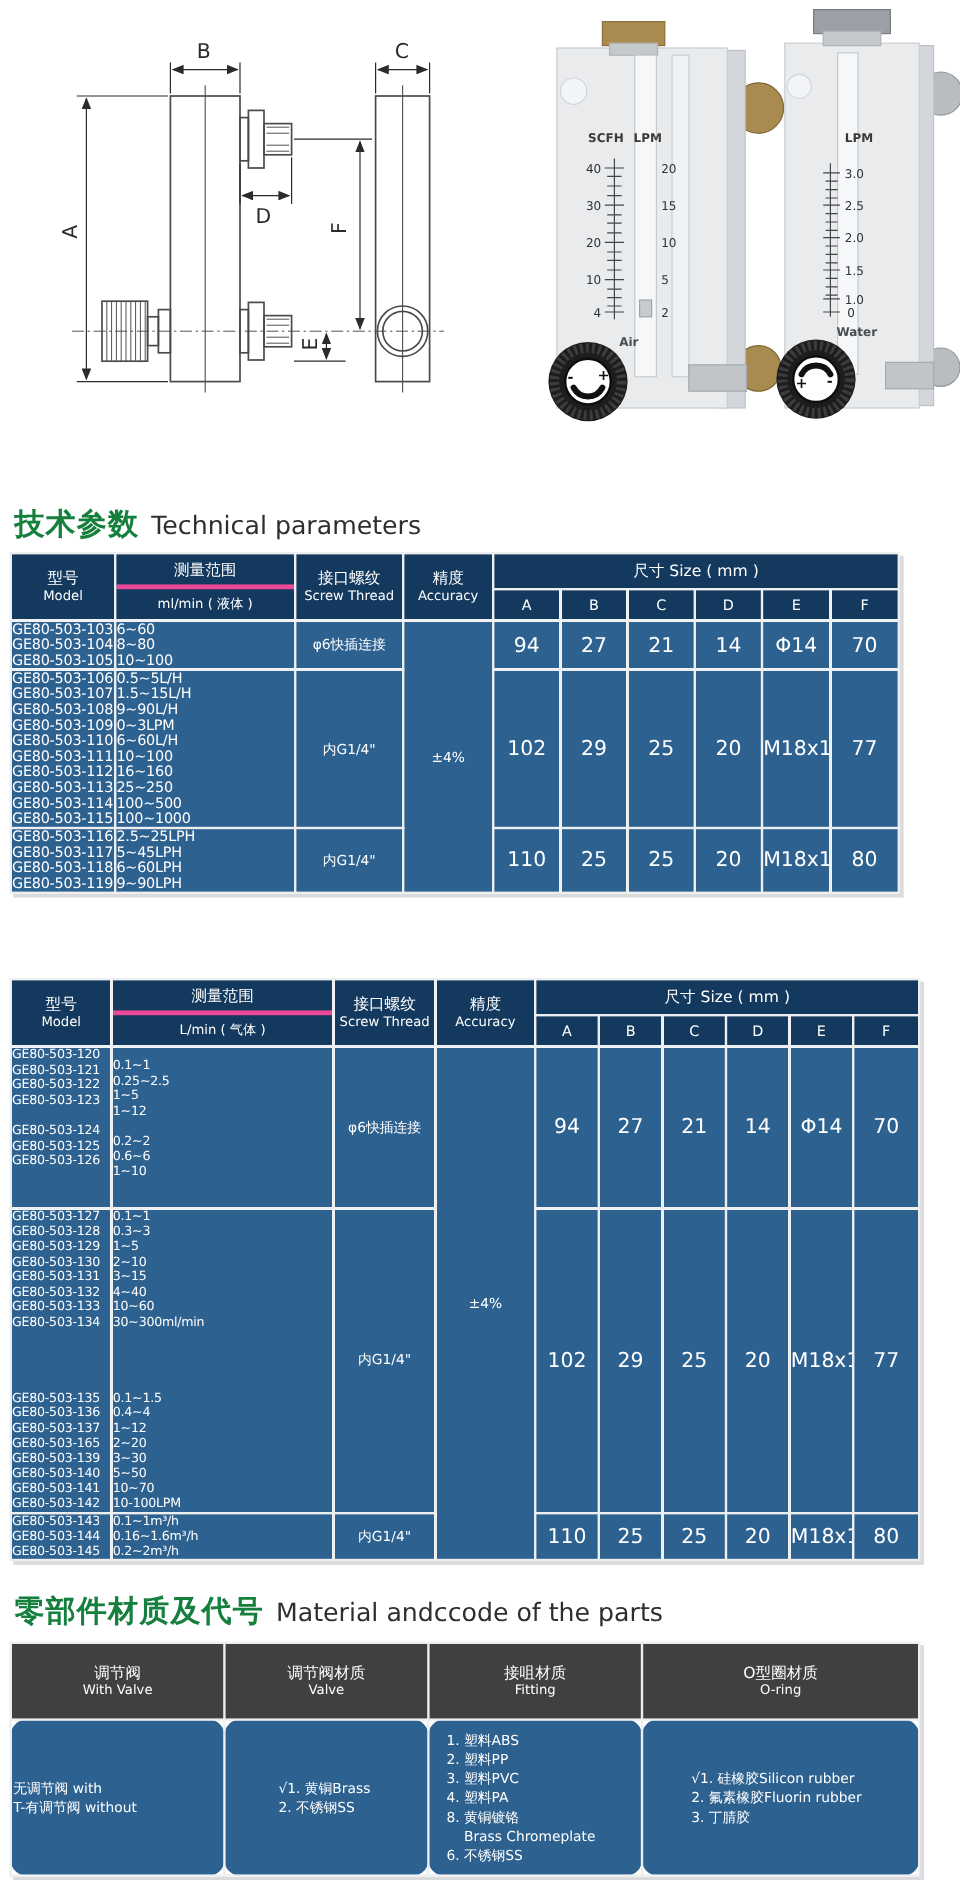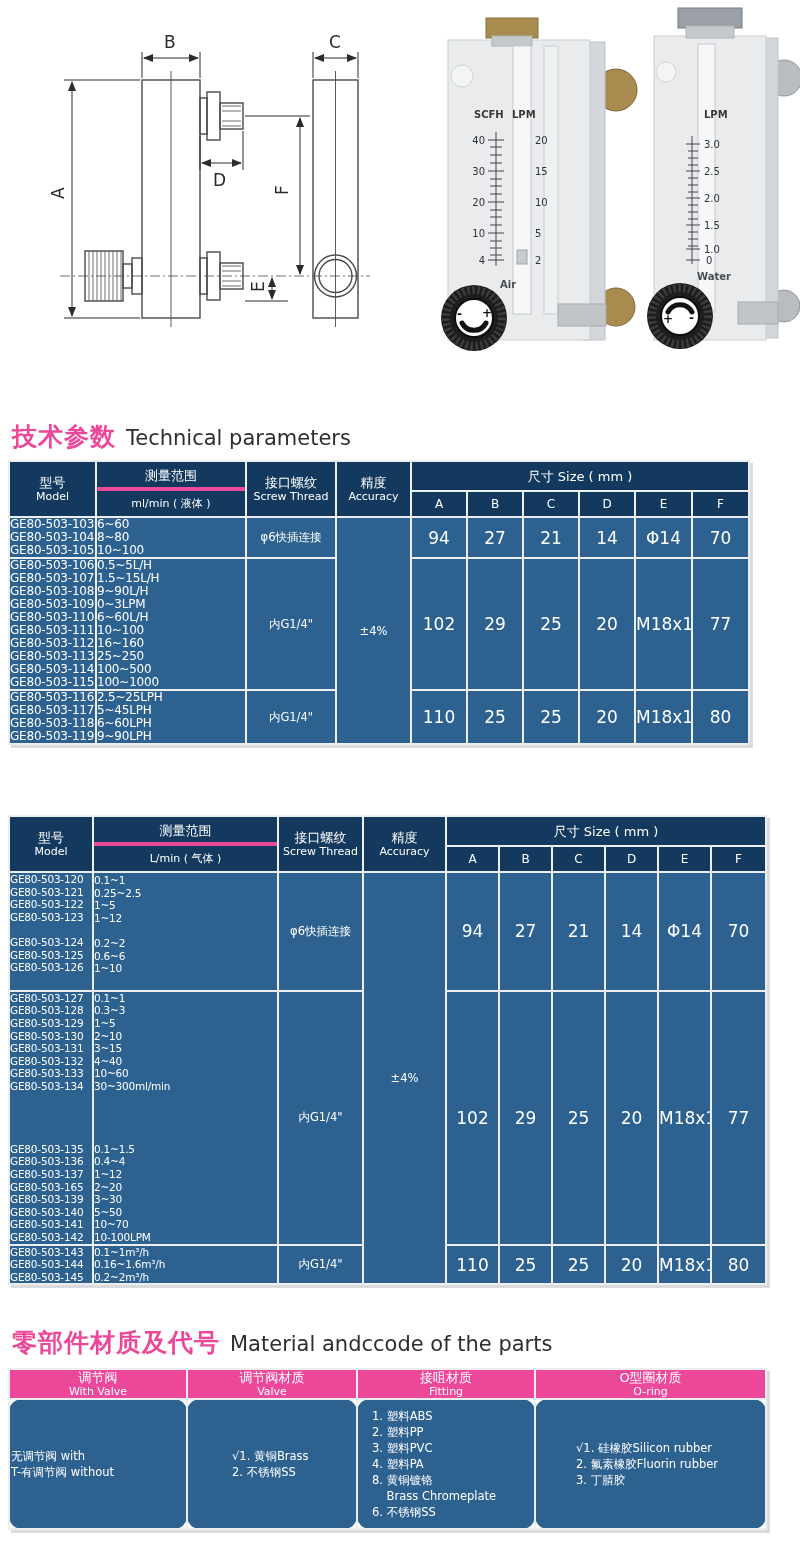--- a/index.html
+++ b/index.html
@@ -5,21 +5,21 @@
   * { box-sizing: border-box; }
   html,body { margin:0; padding:0; }
   body {
     width:800px; height:1567px; position:relative; background:#ffffff;
     font-family:"DejaVu Sans","Liberation Sans",sans-serif;
   }
   .abs { position:absolute; }
 
   
   .sec-title { white-space:nowrap; }
-  .sec-title .zh { font-size:25px; font-weight:bold; color:#ec4899; letter-spacing:1px; }
+  .sec-title .zh { font-size:25px; font-weight:bold; color:#15803d; letter-spacing:1px; }
   .sec-title .en { font-size:21px; color:#2e2e2e; margin-left:10px; }
 
   
   table.spec { border-collapse:collapse; table-layout:fixed; box-shadow:3px 3px 0 #d9dbdd; }
   table.spec th, table.spec td {
     border:2px solid #eceef0; color:#ffffff; padding:0; overflow:hidden;
   }
   table.spec thead th { background:#14395e; font-weight:normal; text-align:center; vertical-align:middle; }
   table.spec tbody td { background:#2d6190; vertical-align:middle; }
   .hdr-zh { font-size:13px; line-height:15px; }
@@ -32,21 +32,21 @@
   td.range-cell { vertical-align:middle; padding:5px 0 5px 26px; }
   td.screw-cell, td.accuracy-cell, td.size-cell { text-align:center; font-size:17px; }
   .t1 .line { font-size:12px; line-height:13px; white-space:pre; letter-spacing:-0.2px; }
   .t2 .line { font-size:10.5px; line-height:12.6px; white-space:pre; letter-spacing:-0.2px; }
   td.screw-cell { font-size:11.5px; }
   td.accuracy-cell { font-size:11.5px; }
 
   
   table.mat { border-collapse:collapse; table-layout:fixed; box-shadow:3px 3px 0 #d9dbdd; }
   table.mat th, table.mat td { border:2px solid #eceef0; color:#fff; }
-  table.mat thead th { background:#ec4899; font-weight:normal; padding:0 0; }
+  table.mat thead th { background:#404040; font-weight:normal; padding:17px 0; }
   table.mat tbody td { background:#2d6190; vertical-align:middle;border-radius:13px; }
   .mat .line { font-size:11.5px; line-height:16px; white-space:pre; }
   td.mat-col0 { }
   td.mat-col1 { padding-left:44px; }
   td.mat-col2 { padding-left:14px; vertical-align:top; padding-top:8px; padding-bottom:8px; }
   td.mat-col3 { padding-left:40px; }
 
   
   svg text { font-family:"DejaVu Sans","Liberation Sans",sans-serif; }
   .dim-label { font-size:17px; fill:#2b2b2b; }
@@ -119,21 +119,21 @@
       <text class="dim-label" x="144" y="40">B</text>
       <text class="dim-label" x="309" y="40">C</text>
       <text class="dim-label" x="38" y="197" transform="rotate(-90 38 191)">A</text>
       <text class="dim-label" x="193" y="178">D</text>
       <text class="dim-label" x="262" y="193" transform="rotate(-90 262 187)">F</text>
       <text class="dim-label" x="238" y="290" transform="rotate(-90 238 284)">E</text>
     </g>
   </svg>
 </div>
 
-<div class="abs" style="left:428px; top:12px;text-align:right;">
+<div class="abs" style="left:444px; top:12px;text-align:right;">
   <svg width="222" height="352" viewBox="0 0 222 352">
 
     <circle cx="188" cy="78" r="21" fill="#a98b4f" stroke="#7e6737"></circle>
     <circle cx="188" cy="295" r="19" fill="#a98b4f" stroke="#7e6737"></circle>
 
     <rect x="155" y="30" width="22" height="298" fill="#d3d6da" stroke="#bfc3c7"></rect>
     <rect x="20" y="28" width="142" height="300" fill="#e9ebed" stroke="#c9cdd1"></rect>
 
     <rect x="58" y="6" width="52" height="20" fill="#a98b4f" stroke="#8a6f3a"></rect>
     <rect x="64" y="24" width="40" height="10" fill="#c6c9cc" stroke="#aeb2b6"></rect>
@@ -388,21 +388,21 @@
       <th class="hdr-size-letter">A</th>
       <th class="hdr-size-letter">B</th>
       <th class="hdr-size-letter">C</th>
       <th class="hdr-size-letter">D</th>
       <th class="hdr-size-letter">E</th>
       <th class="hdr-size-letter">F</th>
     </tr>
   </thead>
   <tbody>
       <tr>
-        <td class="model-cell" style="padding-bottom: 16px;">
+        <td class="model-cell" style="padding-bottom: 32px;">
           <div class="line">GE80-503-120</div>
           <div class="line">GE80-503-121</div>
           <div class="line">GE80-503-122</div>
           <div class="line">GE80-503-123</div>
           <div class="line">&nbsp;</div>
           <div class="line">GE80-503-124</div>
           <div class="line">GE80-503-125</div>
           <div class="line">GE80-503-126</div>
         </td>
         <td class="range-cell" style="padding-bottom: 14px;">

